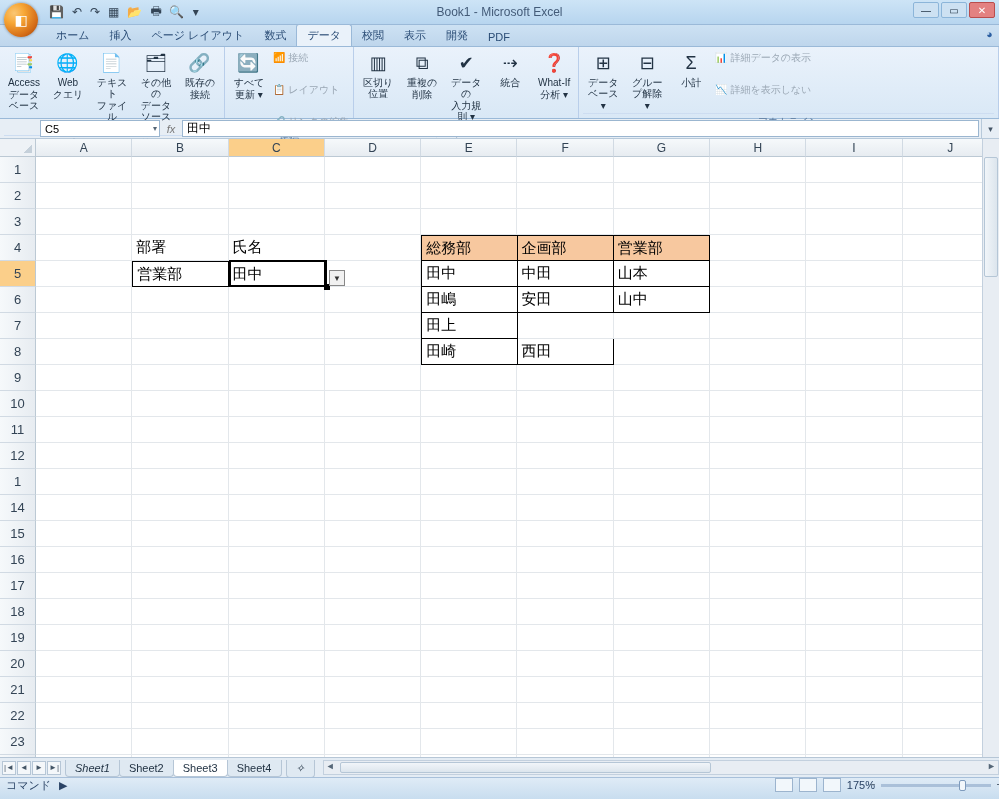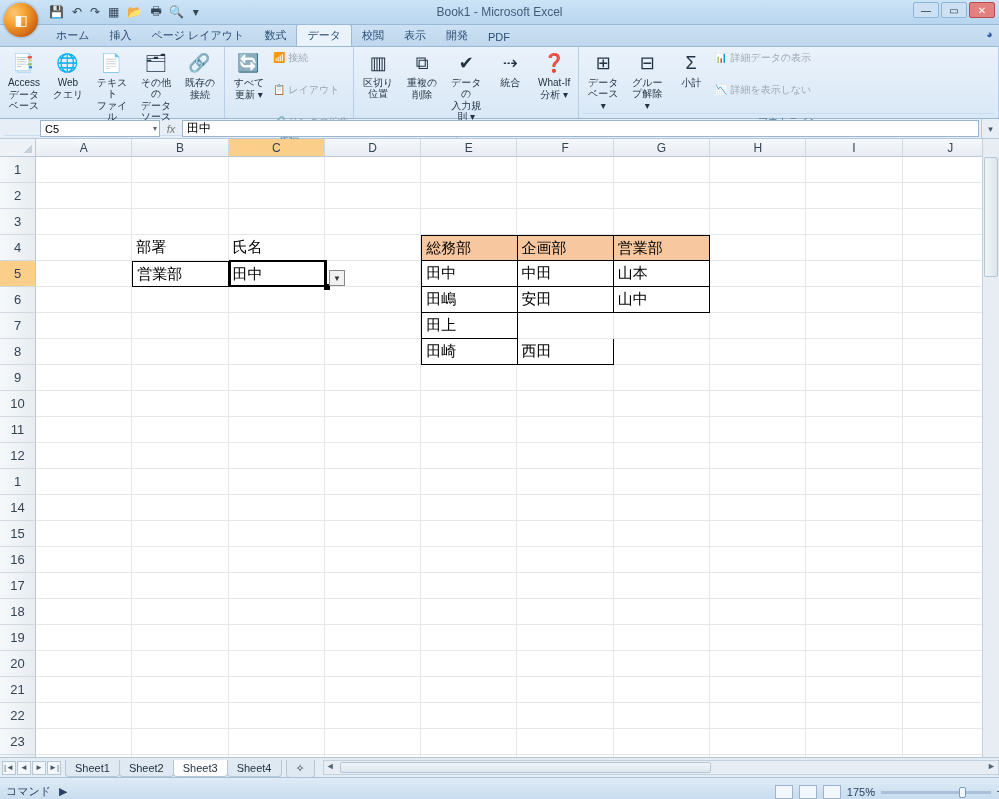--- a/index.html
+++ b/index.html
@@ -80,33 +80,33 @@
               display:flex; align-items:center; justify-content:center; font-size:8px; color:#333; }
   
   .sheettabs { position:absolute; left:0; right:0; bottom:22px; height:20px;
                background:#e4ecf4; border-top:1px solid #b6c6d6; display:flex; align-items:center; }
   .navarrows { display:flex; margin-left:2px; gap:1px; }
   .navarrows span{ width:14px; height:14px; border:1px solid #b6c6d6; background:#f4f7fa; font-size:8px;
                    display:flex; align-items:center; justify-content:center; color:#456; }
   .shtab { padding:2px 9px; font-size:11px; background:#fff; border:1px solid #b6c6d6;
            border-top:none; margin-left:-1px; color:#234; position:relative; top:1px;
            border-radius:0 0 4px 4px;}
-  .shtab:first-of-type{ margin-left:4px; }
+  .shtab:first-of-type{ margin-left:4px;font-style:italic; }
   .shtab.active { background:#fff; font-weight:normal; z-index:2; }
   .shtab.inactive { background:#dfe9f2; }
   .hscroll { flex:1; margin-left:8px; height:15px; background:#e8edf3; border:1px solid #c3d0de;
              position:relative;}
   .hscroll::before{content:"◄"; position:absolute; left:2px; top:0; font-size:9px; color:#567;}
   .hscroll::after{content:"►"; position:absolute; right:2px; top:0; font-size:9px; color:#567;}
   .thumb { position:absolute; left:16px; top:1px; height:11px; width:55%;
            background:linear-gradient(#f1f5f9,#dce5ed); border:1px solid #b5c6d6; border-radius:2px;}
   
   .statusbar { position:absolute; left:0; right:0; bottom:0; height:22px;
                background:linear-gradient(#dfebf6,#c8ddef); border-top:1px solid #a8c0da;
-               display:flex; align-items:flex-end; font-size:11px; color:#2a4365; }
+               display:flex; align-items:flex-start; font-size:11px; color:#2a4365; }
   .statusbar .left { padding-left:6px; display:flex; align-items:center; gap:8px; }
   .statusbar .right{ margin-left:auto; display:flex; align-items:center; gap:6px; padding-right:8px; }
   .viewbtn { width:18px; height:14px; border:1px solid #9cb4ce; background:#f2f7fb; }
   .zslider { width:110px; height:3px; background:#aac0d9; position:relative; }
   .zslider::before,.zslider::after{ position:absolute; top:-6px; color:#567; font-size:11px; }
   .zslider::before{ content:"−"; left:-12px; }
   .zslider::after{ content:"+"; right:-12px; }
   .zthumb { position:absolute; left:78px; top:-4px; width:7px; height:11px; background:#f2f7fb;
             border:1px solid #7e9bbd; border-radius:2px;}
   

